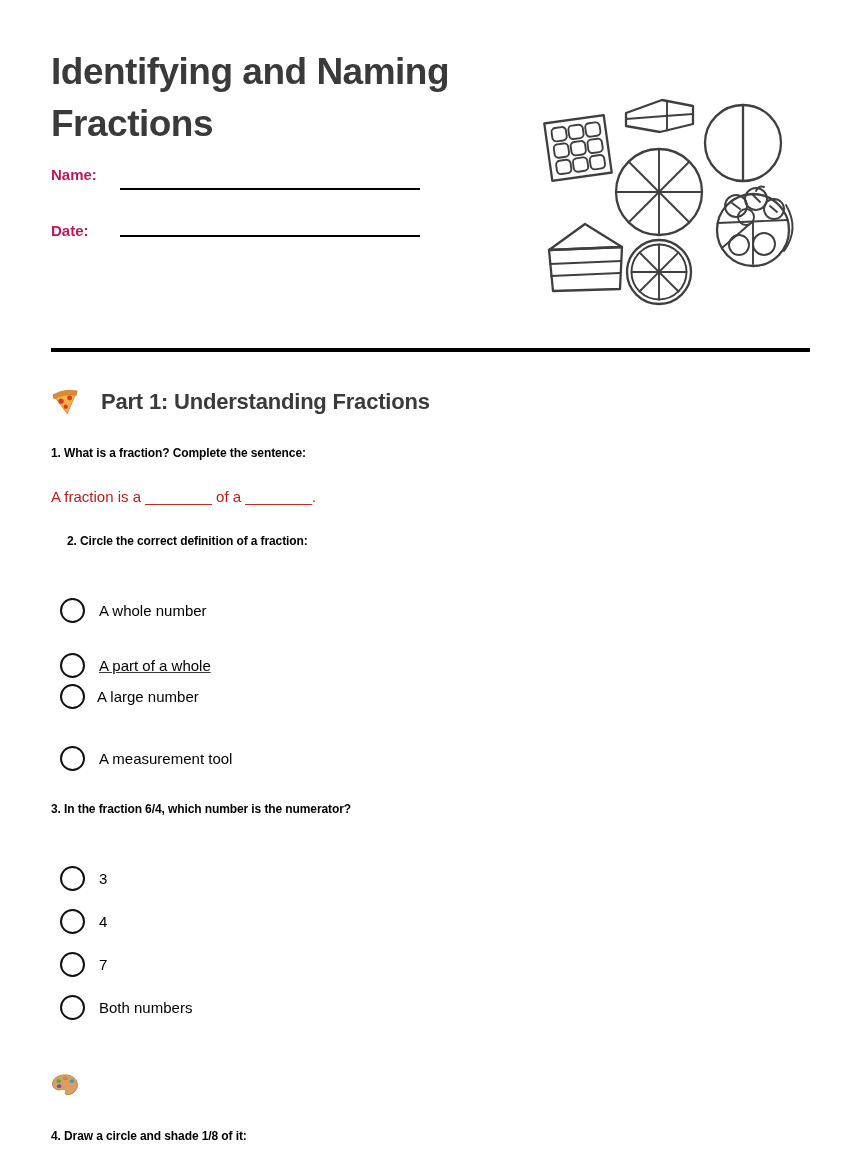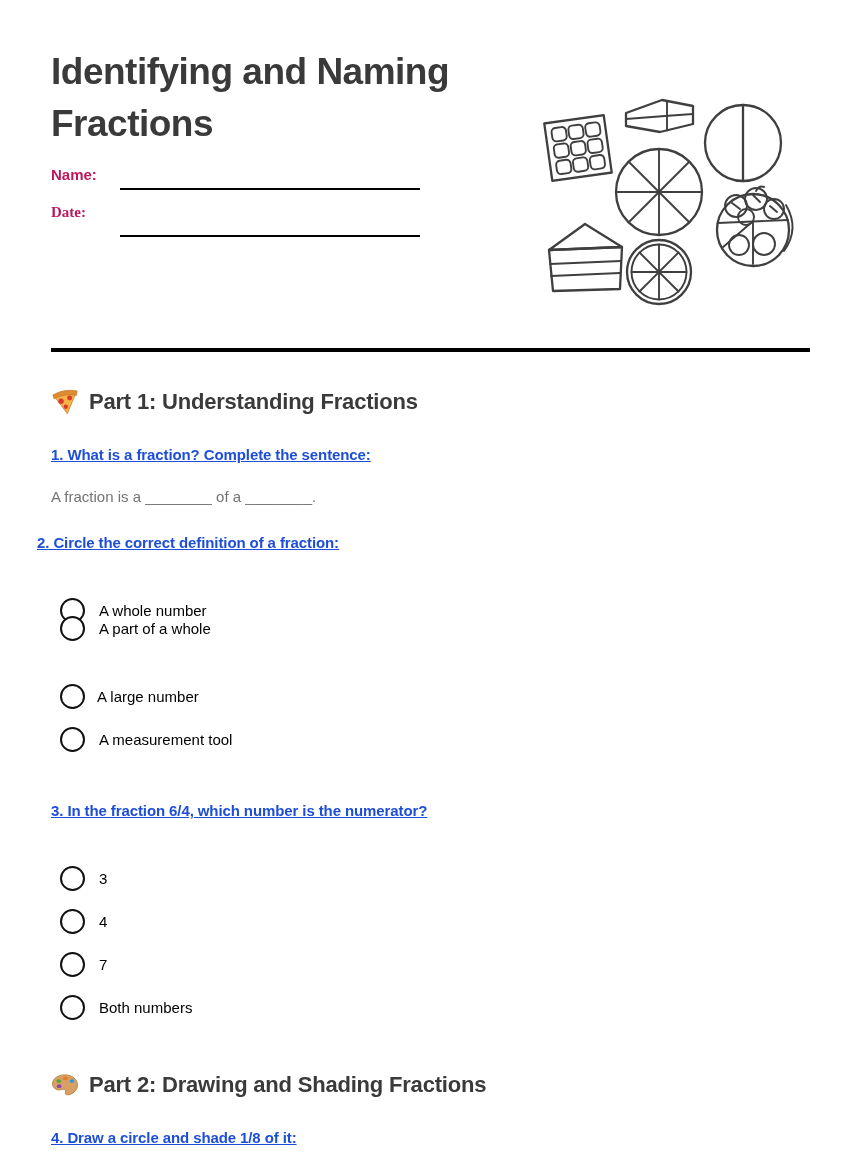--- a/index.html
+++ b/index.html
@@ -20,46 +20,46 @@
   .field-label { font-size: 15px; font-weight: bold; color: #be185d; }
   .fill-line {
     height: 0; border-bottom: 2px solid #000000; width: 300px;
     background: transparent; cursor: text;
   }
 
   .divider { left: 51px; top: 348px; width: 759px; height: 4px; background: #000000; }
 
   .part-heading { display: flex; align-items: center; gap: 10px; }
   .part-heading .ph-text {
-    font-size: 22px; font-weight: bold; color: #3a3a3a; letter-spacing: -0.2px;
+    font-size: 22px; font-weight: bold; color: #3a3a3a; letter-spacing: -0.2px; margin-left: 12px;
   }
   .part-icon { width: 28px; height: 28px; flex: 0 0 auto; }
 
-  .prompt { font-size: 15px; font-weight: bold; color: #1d4ed8; letter-spacing: -0.1px; text-decoration: underline; }
-  .sentence { font-size: 15px; color: #737373; }
+  .prompt { font-size: 12px; font-weight: bold; color: #000000; letter-spacing: -0.1px; }
+  .sentence { font-size: 15px; color: #b91c1c; }
 
   .option-row { display: flex; align-items: center; gap: 14px; height: 25px; }
   .radio {
     width: 25px; height: 25px; border: 2.5px solid #111111; border-radius: 50%;
     background: #ffffff; cursor: pointer; flex: 0 0 auto;
   }
   .option-label { font-size: 15px; color: #000000; }
 
   svg .ln { fill: none; stroke: #3f3f3f; stroke-width: 2.3; stroke-linecap: round; stroke-linejoin: round; }
   svg .lnthin { fill: none; stroke: #3f3f3f; stroke-width: 1.9; stroke-linecap: round; stroke-linejoin: round; }
 </style>
 </head>
 <body>
 
 <h1 class="abs title">Identifying and Naming Fractions</h1>
 
 <div class="abs field-label" style="left:51px; top:166px;">Name:</div>
 <div class="abs fill-line" style="left:120px; top:188px;"></div>
 
-<div class="abs field-label" style="left:51px; top:204px;font-family:Liberation Serif, serif;">Date:</div>
+<div class="abs field-label" style="left:51px; top:222px;">Date:</div>
 <div class="abs fill-line" style="left:120px; top:235px;"></div>
 
 <div class="abs" style="left:540px; top:93px; width:275px; height:215px;">
   <svg width="275" height="215" viewBox="0 0 275 215" aria-hidden="true">
 
     <g transform="translate(38,55) rotate(-8)">
       <rect class="ln" x="-30" y="-29" width="60" height="58"></rect>
       <rect class="lnthin" x="-24" y="-23" width="14.5" height="13.5" rx="4"></rect>
       <rect class="lnthin" x="-7" y="-23" width="14.5" height="13.5" rx="4"></rect>
       <rect class="lnthin" x="10" y="-23" width="14.5" height="13.5" rx="4"></rect>
@@ -137,35 +137,35 @@
       <circle cx="24" cy="13" r="3.2" fill="#d8382e"></circle>
       <circle cx="19" cy="24" r="2.8" fill="#d8382e"></circle>
     </svg>
   </span>
   <span class="ph-text">Part 1: Understanding Fractions</span>
 </div>
 
 <div class="abs prompt" style="left:51px; top:446px;">1. What is a fraction? Complete the sentence:</div>
 <div class="abs sentence" style="left:51px; top:488px;">A fraction is a ________ of a ________.</div>
 
-<div class="abs prompt" style="left:37px; top:534px;">2. Circle the correct definition of a fraction:</div>
+<div class="abs prompt" style="left:67px; top:534px;">2. Circle the correct definition of a fraction:</div>
 
 <div class="abs option-row" style="left:60px; top:598px;">
   <span class="radio"></span>
   <span class="option-label">A whole number</span>
 </div>
-<div class="abs option-row" style="left:60px; top:616px;">
+<div class="abs option-row" style="left:60px; top:653px;text-decoration:underline;">
   <span class="radio"></span>
   <span class="option-label">A part of a whole</span>
 </div>
 <div class="abs option-row" style="left:60px; top:684px;gap:12px;">
   <span class="radio"></span>
   <span class="option-label">A large number</span>
 </div>
-<div class="abs option-row" style="left:60px; top:727px;">
+<div class="abs option-row" style="left:60px; top:746px;">
   <span class="radio"></span>
   <span class="option-label">A measurement tool</span>
 </div>
 
 <div class="abs prompt" style="left:51px; top:802px;">3. In the fraction 6/4, which number is the numerator?</div>
 
 <div class="abs option-row" style="left:60px; top:866px;">
   <span class="radio"></span>
   <span class="option-label">3</span>
 </div>
@@ -185,16 +185,15 @@
 <div class="abs part-heading" style="left:51px; top:1071px;">
   <span class="part-icon">
     <svg width="28" height="28" viewBox="0 0 36 36">
       <path d="M18,5 C27,5 34,10.5 34,18 C34,25 28,30.5 21,30.5 C18.5,30.5 18,29 18.6,27.2 C19.3,25.2 18.3,23.5 15.8,23.5 C13,23.5 11,25 8,24 C4.3,22.8 2,20.4 2,16.5 C2,9.8 9,5 18,5 Z" fill="#d9a066" stroke="#b5803f" stroke-width="1.2"></path>
       <ellipse cx="10" cy="13" rx="3.2" ry="2.5" fill="#57a839"></ellipse>
       <ellipse cx="18.5" cy="9.5" rx="3.2" ry="2.5" fill="#e67e22"></ellipse>
       <ellipse cx="27" cy="13" rx="3" ry="2.4" fill="#3498db"></ellipse>
       <ellipse cx="10.5" cy="19.5" rx="3" ry="2.4" fill="#8e44ad"></ellipse>
     </svg>
   </span>
-  <span class="ph-text">Part 2: Drawing and Shading Fractions</span>
 </div>
 
 <div class="abs prompt" style="left:51px; top:1129px;">4. Draw a circle and shade 1/8 of it:</div>
 
 </body></html>

